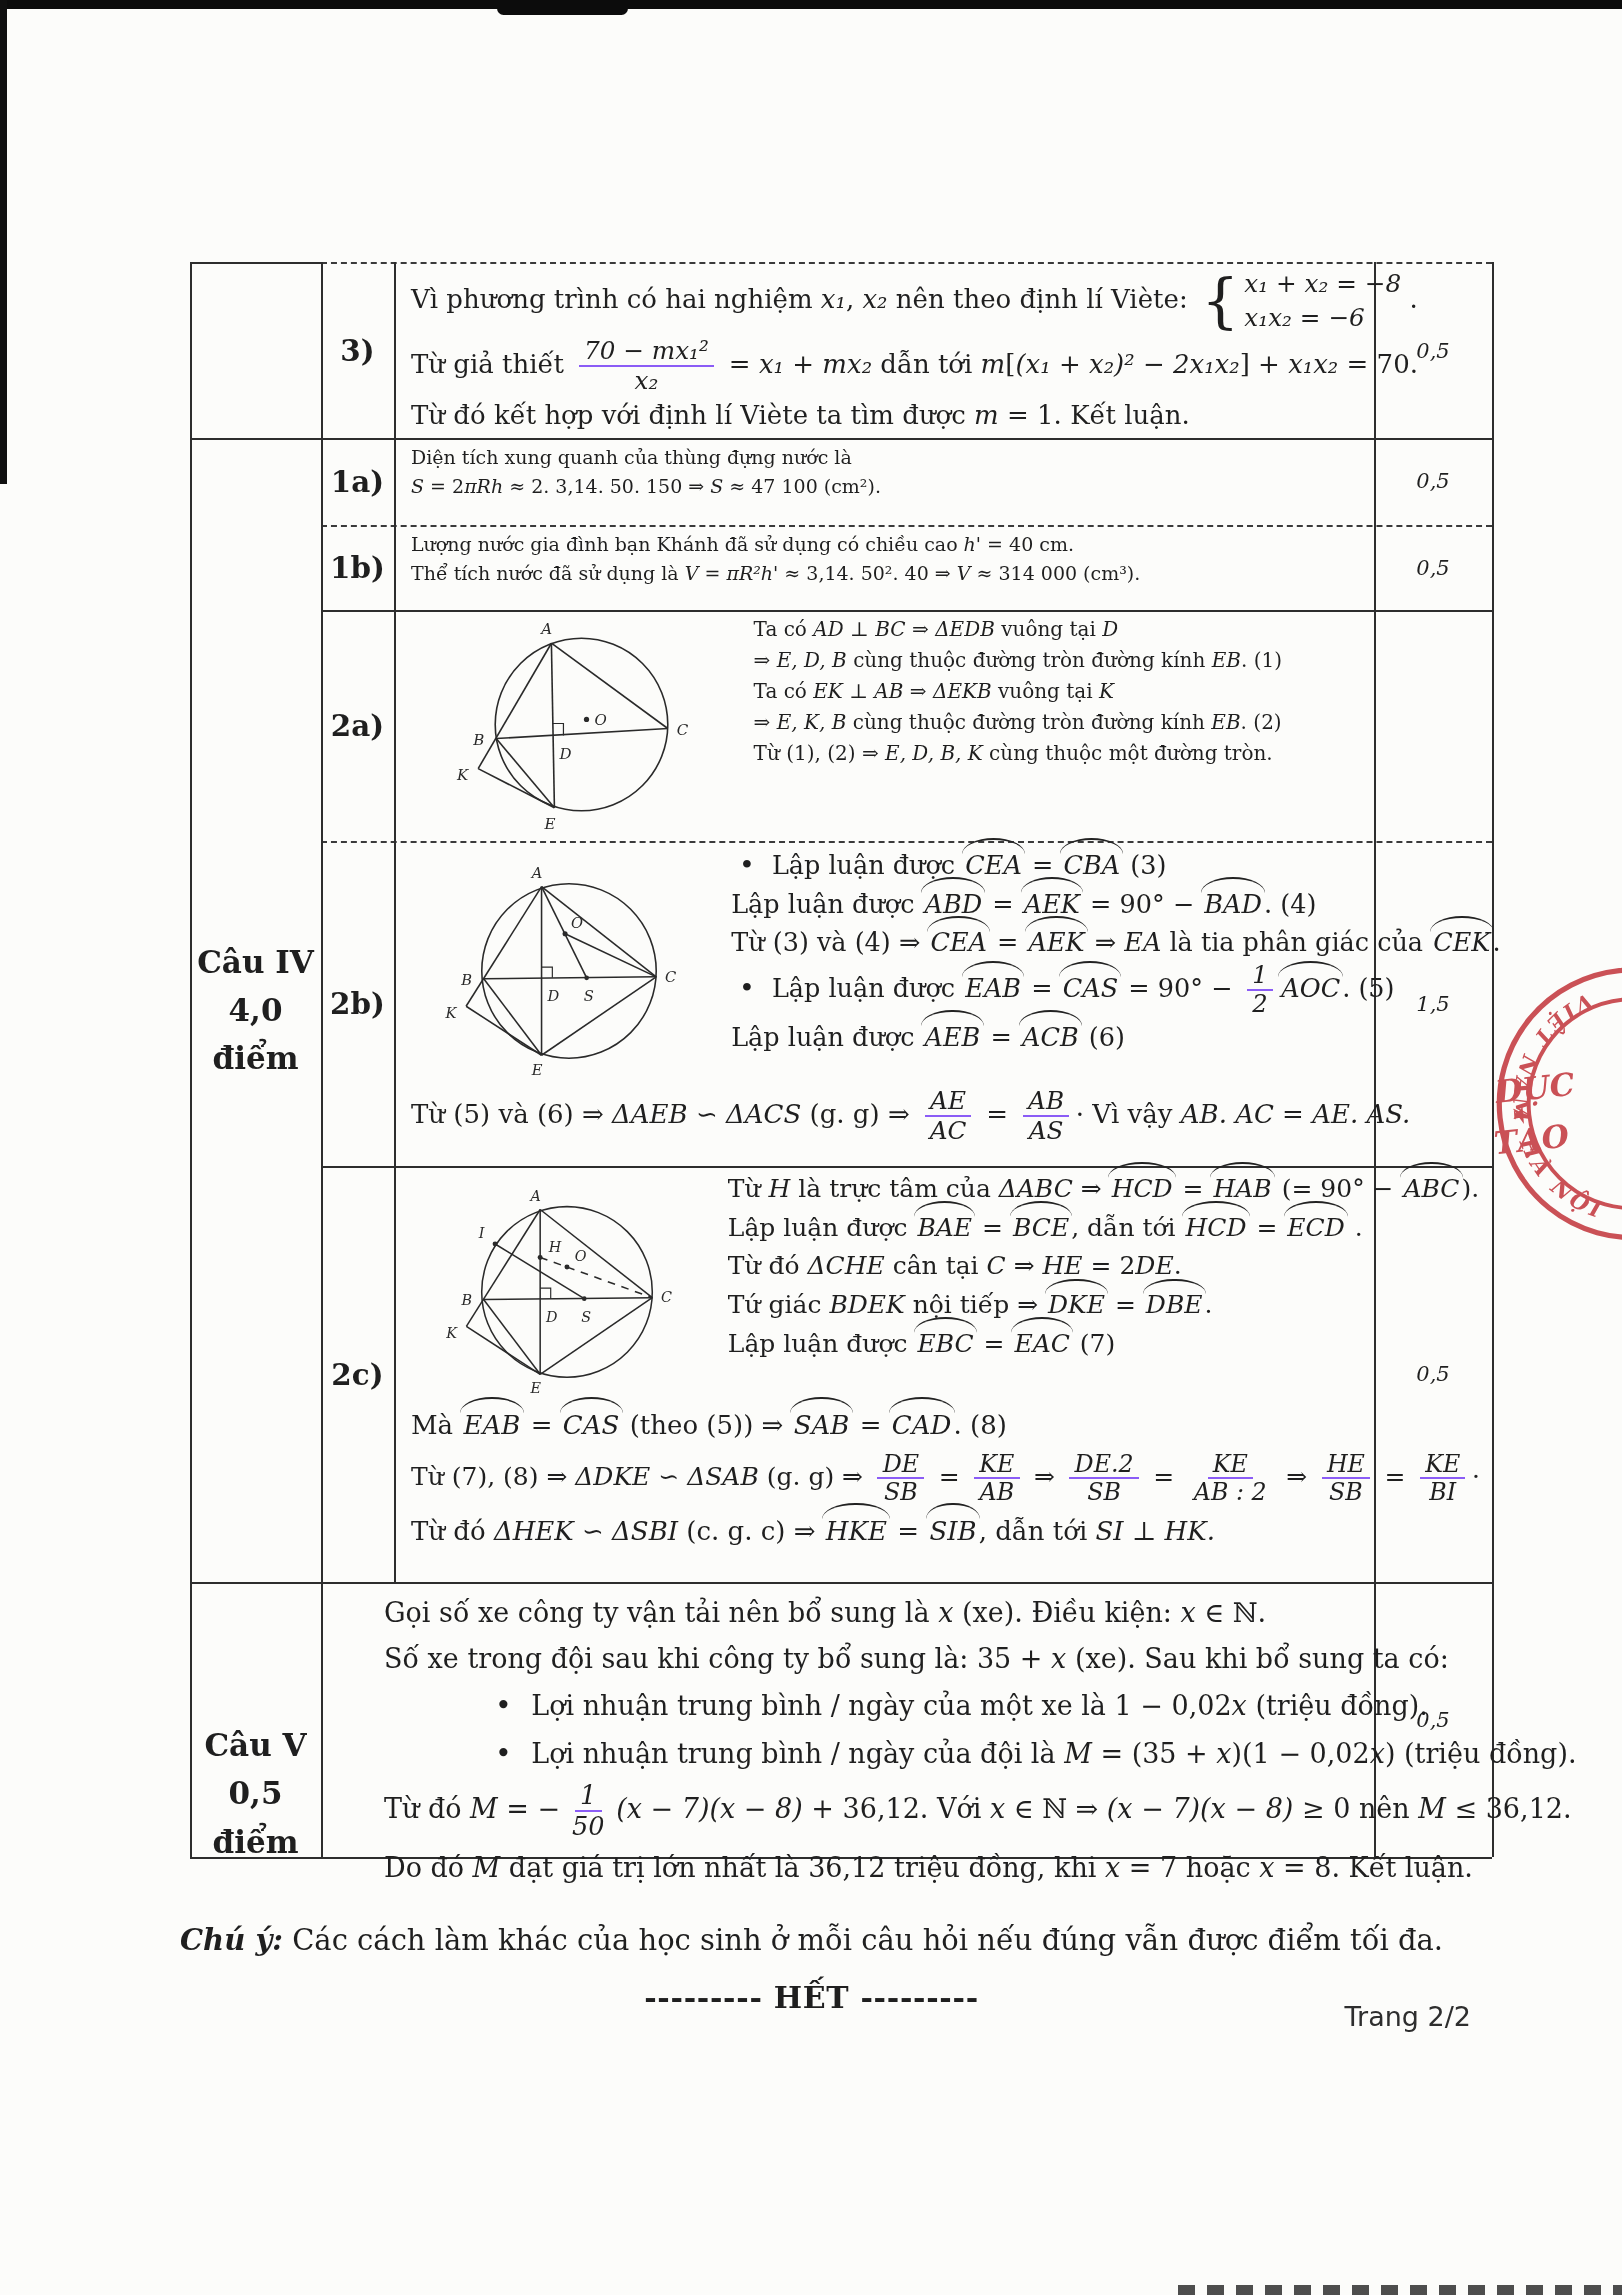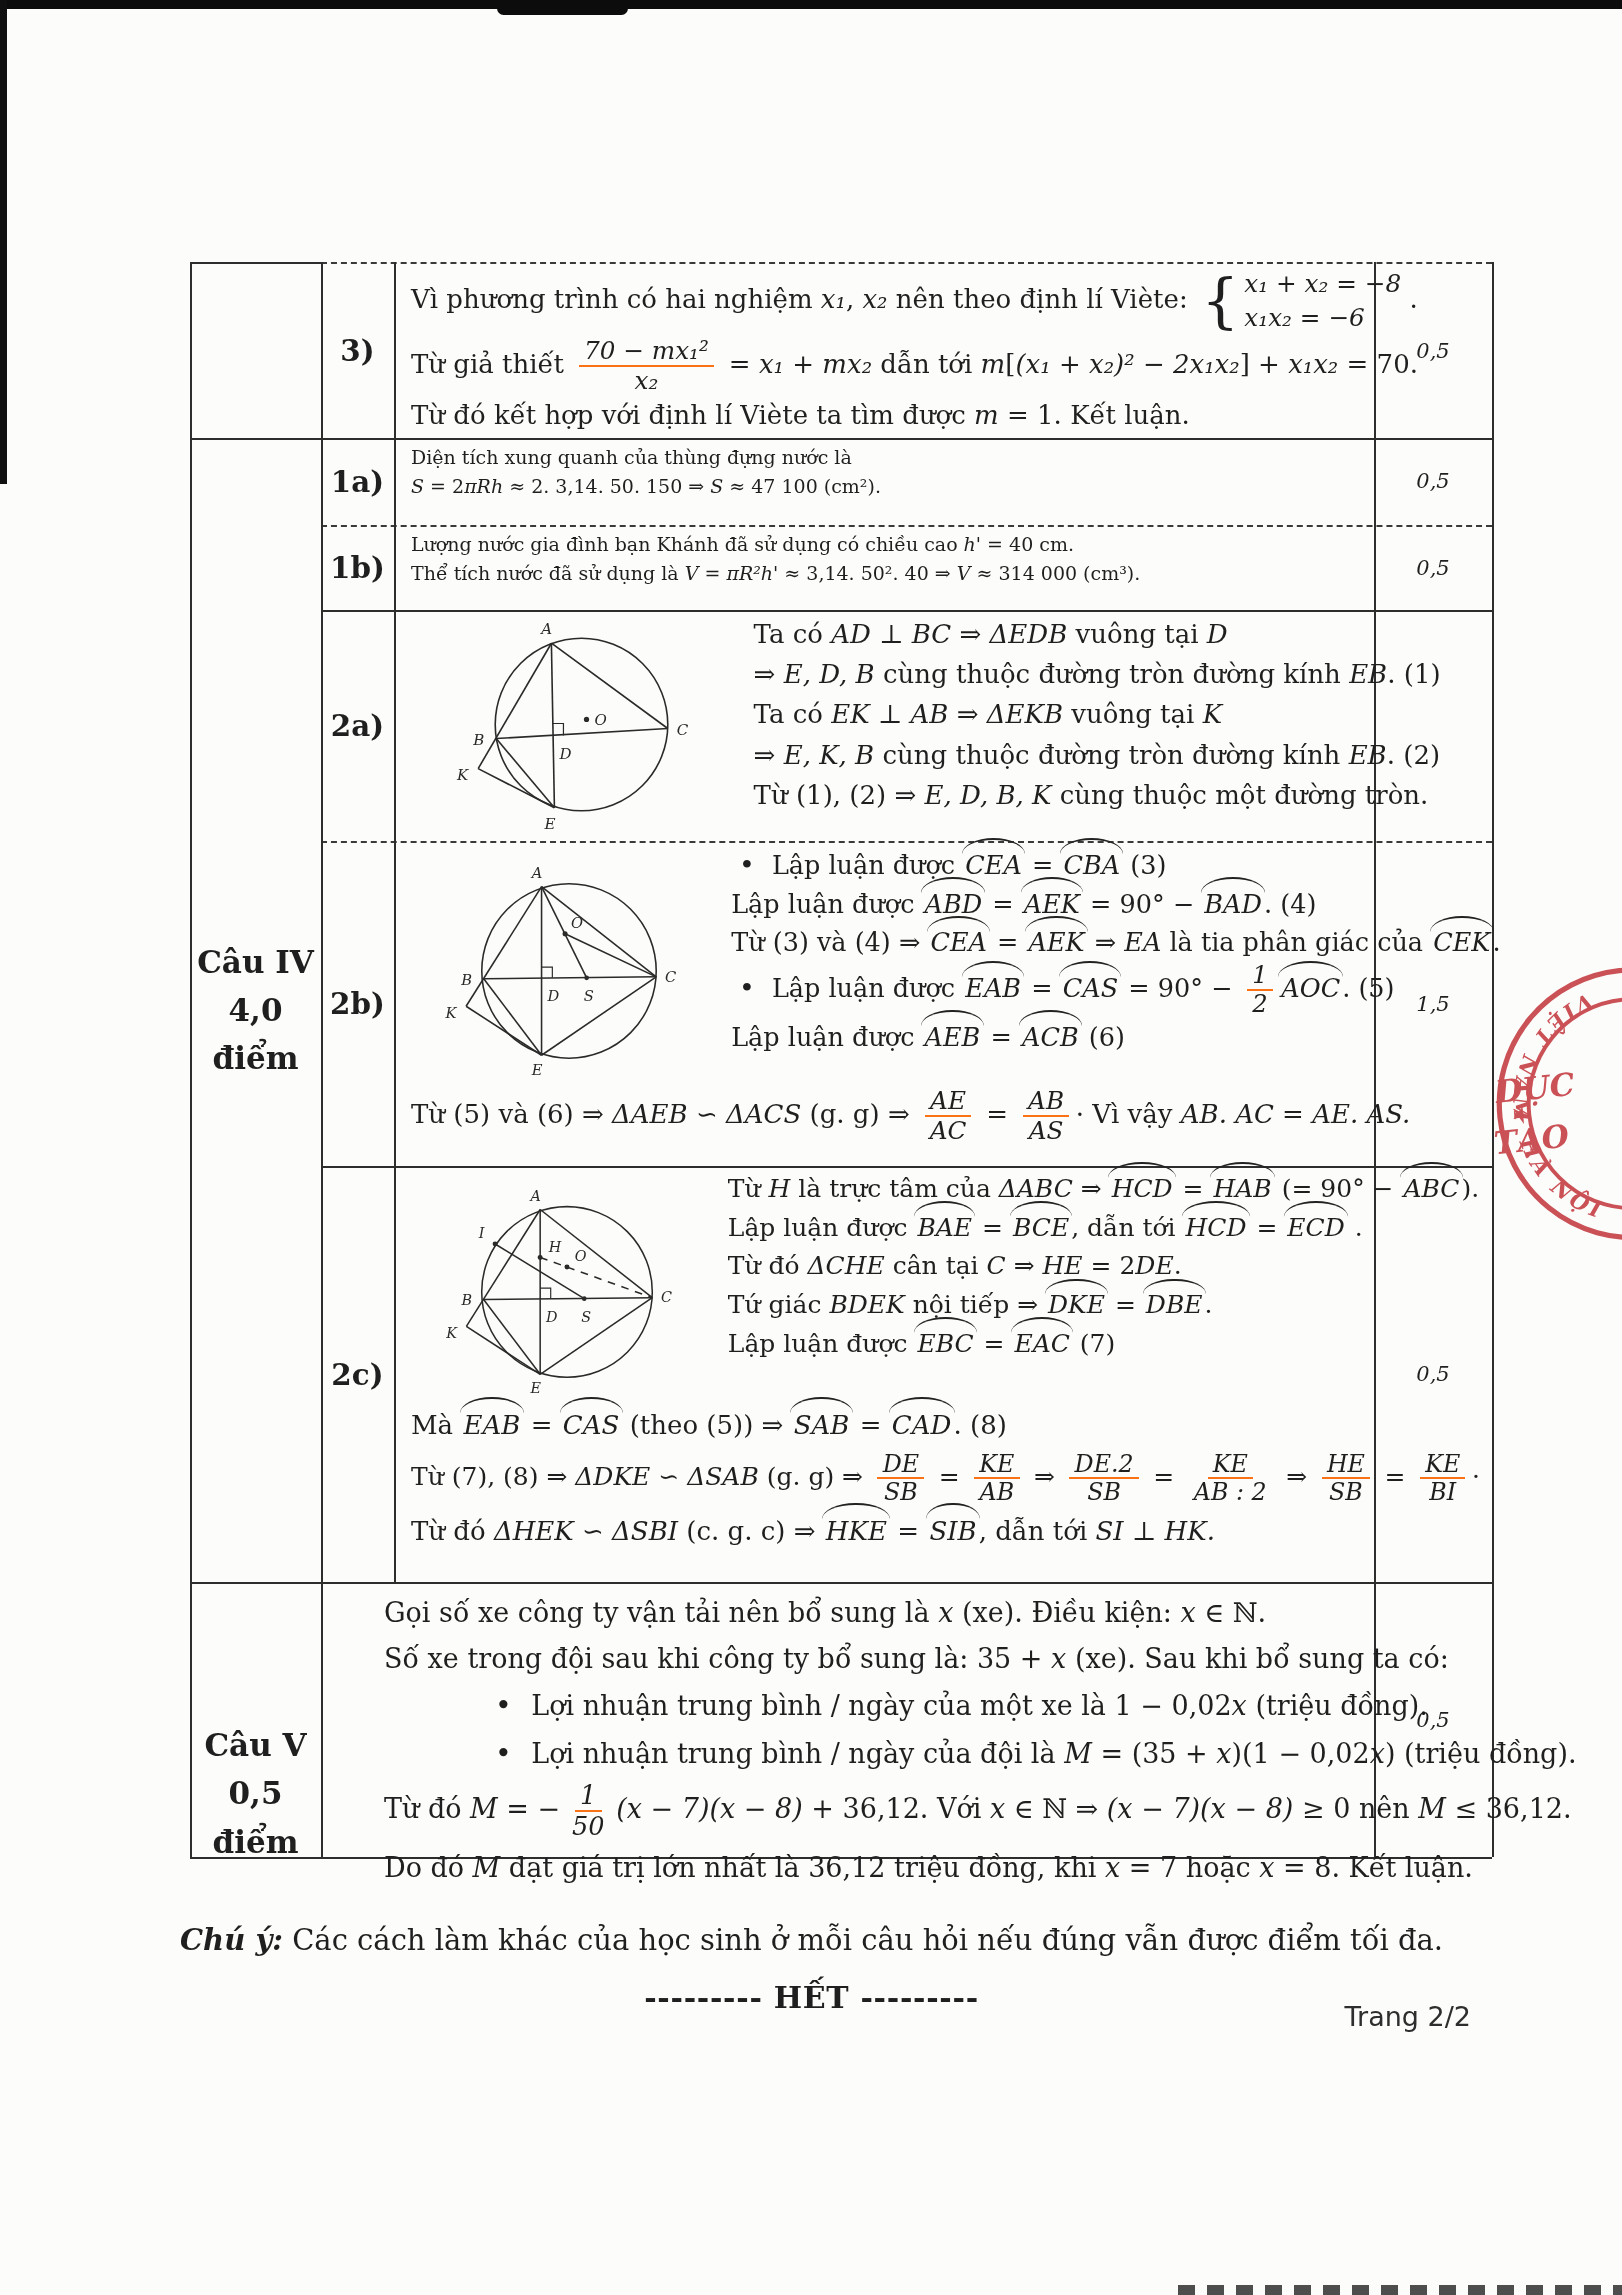--- a/index.html
+++ b/index.html
@@ -24,30 +24,30 @@
        font-weight:bold;font-size:31px;line-height:1.55;text-align:center;}
   .con{padding:3.9px 9.2px 0 17px;}
   .ln{white-space:nowrap;}
   
   .mi{font-style:italic;}
   .arc{position:relative;display:inline-block;padding:0 .08em;}
   .arc::before{content:"";position:absolute;left:-2%;right:-2%;top:-0.30em;height:0.55em;
      border-top:2px solid #222;border-radius:50% 50% 0 0/100% 100% 0 0;}
   .frac{display:inline-flex;flex-direction:column;align-items:center;vertical-align:middle;
      margin:0 6.5px;line-height:1.12;font-size:0.95em;}
-  .frac .num{padding:0 5.2px;border-bottom:2px solid #f97316;}
+  .frac .num{padding:0 5.2px;border-bottom:2px solid #8b5cf6;}
   .frac .den{padding:0 5.2px;}
   .sys{display:inline-flex;align-items:center;vertical-align:middle;margin-left:5.2px;}
   .sys .br{font-size:2.3em;line-height:.85;font-weight:400;margin-right:5.2px;}
   .syscol{display:inline-flex;flex-direction:column;gap:5.2px;font-size:.95em;}
   .bull{display:inline-block;margin:0 17px 0 7.9px;font-size:1.05em;}
   
   .con3{display:flex;flex-direction:column;justify-content:space-between;padding:6.5px 9.2px 9.2px 17px;font-size:26px;}
   .con1{font-size:19px;line-height:1.5;padding-top:5.2px;}
-  .con2a .ln{font-size:26px;line-height:1.55;}
+  .con2a .ln{font-size:20px;line-height:1.55;}
   .con2b .ln{font-size:25.5px;line-height:1.5;}
   .con2c .ln{font-size:25px;line-height:1.55;}
   .full{clear:left;white-space:nowrap;margin-top:5.2px;}
   .dia{float:left;}
   .conV{padding-left:63px;font-size:27px;line-height:1.45;}
   .conV .ln{margin-top:7px;}
   .conV .bull{margin:0 19.6px 0 111px;}
   
   svg text{font-family:"DejaVu Serif","Liberation Serif",serif;font-style:italic;}
   

